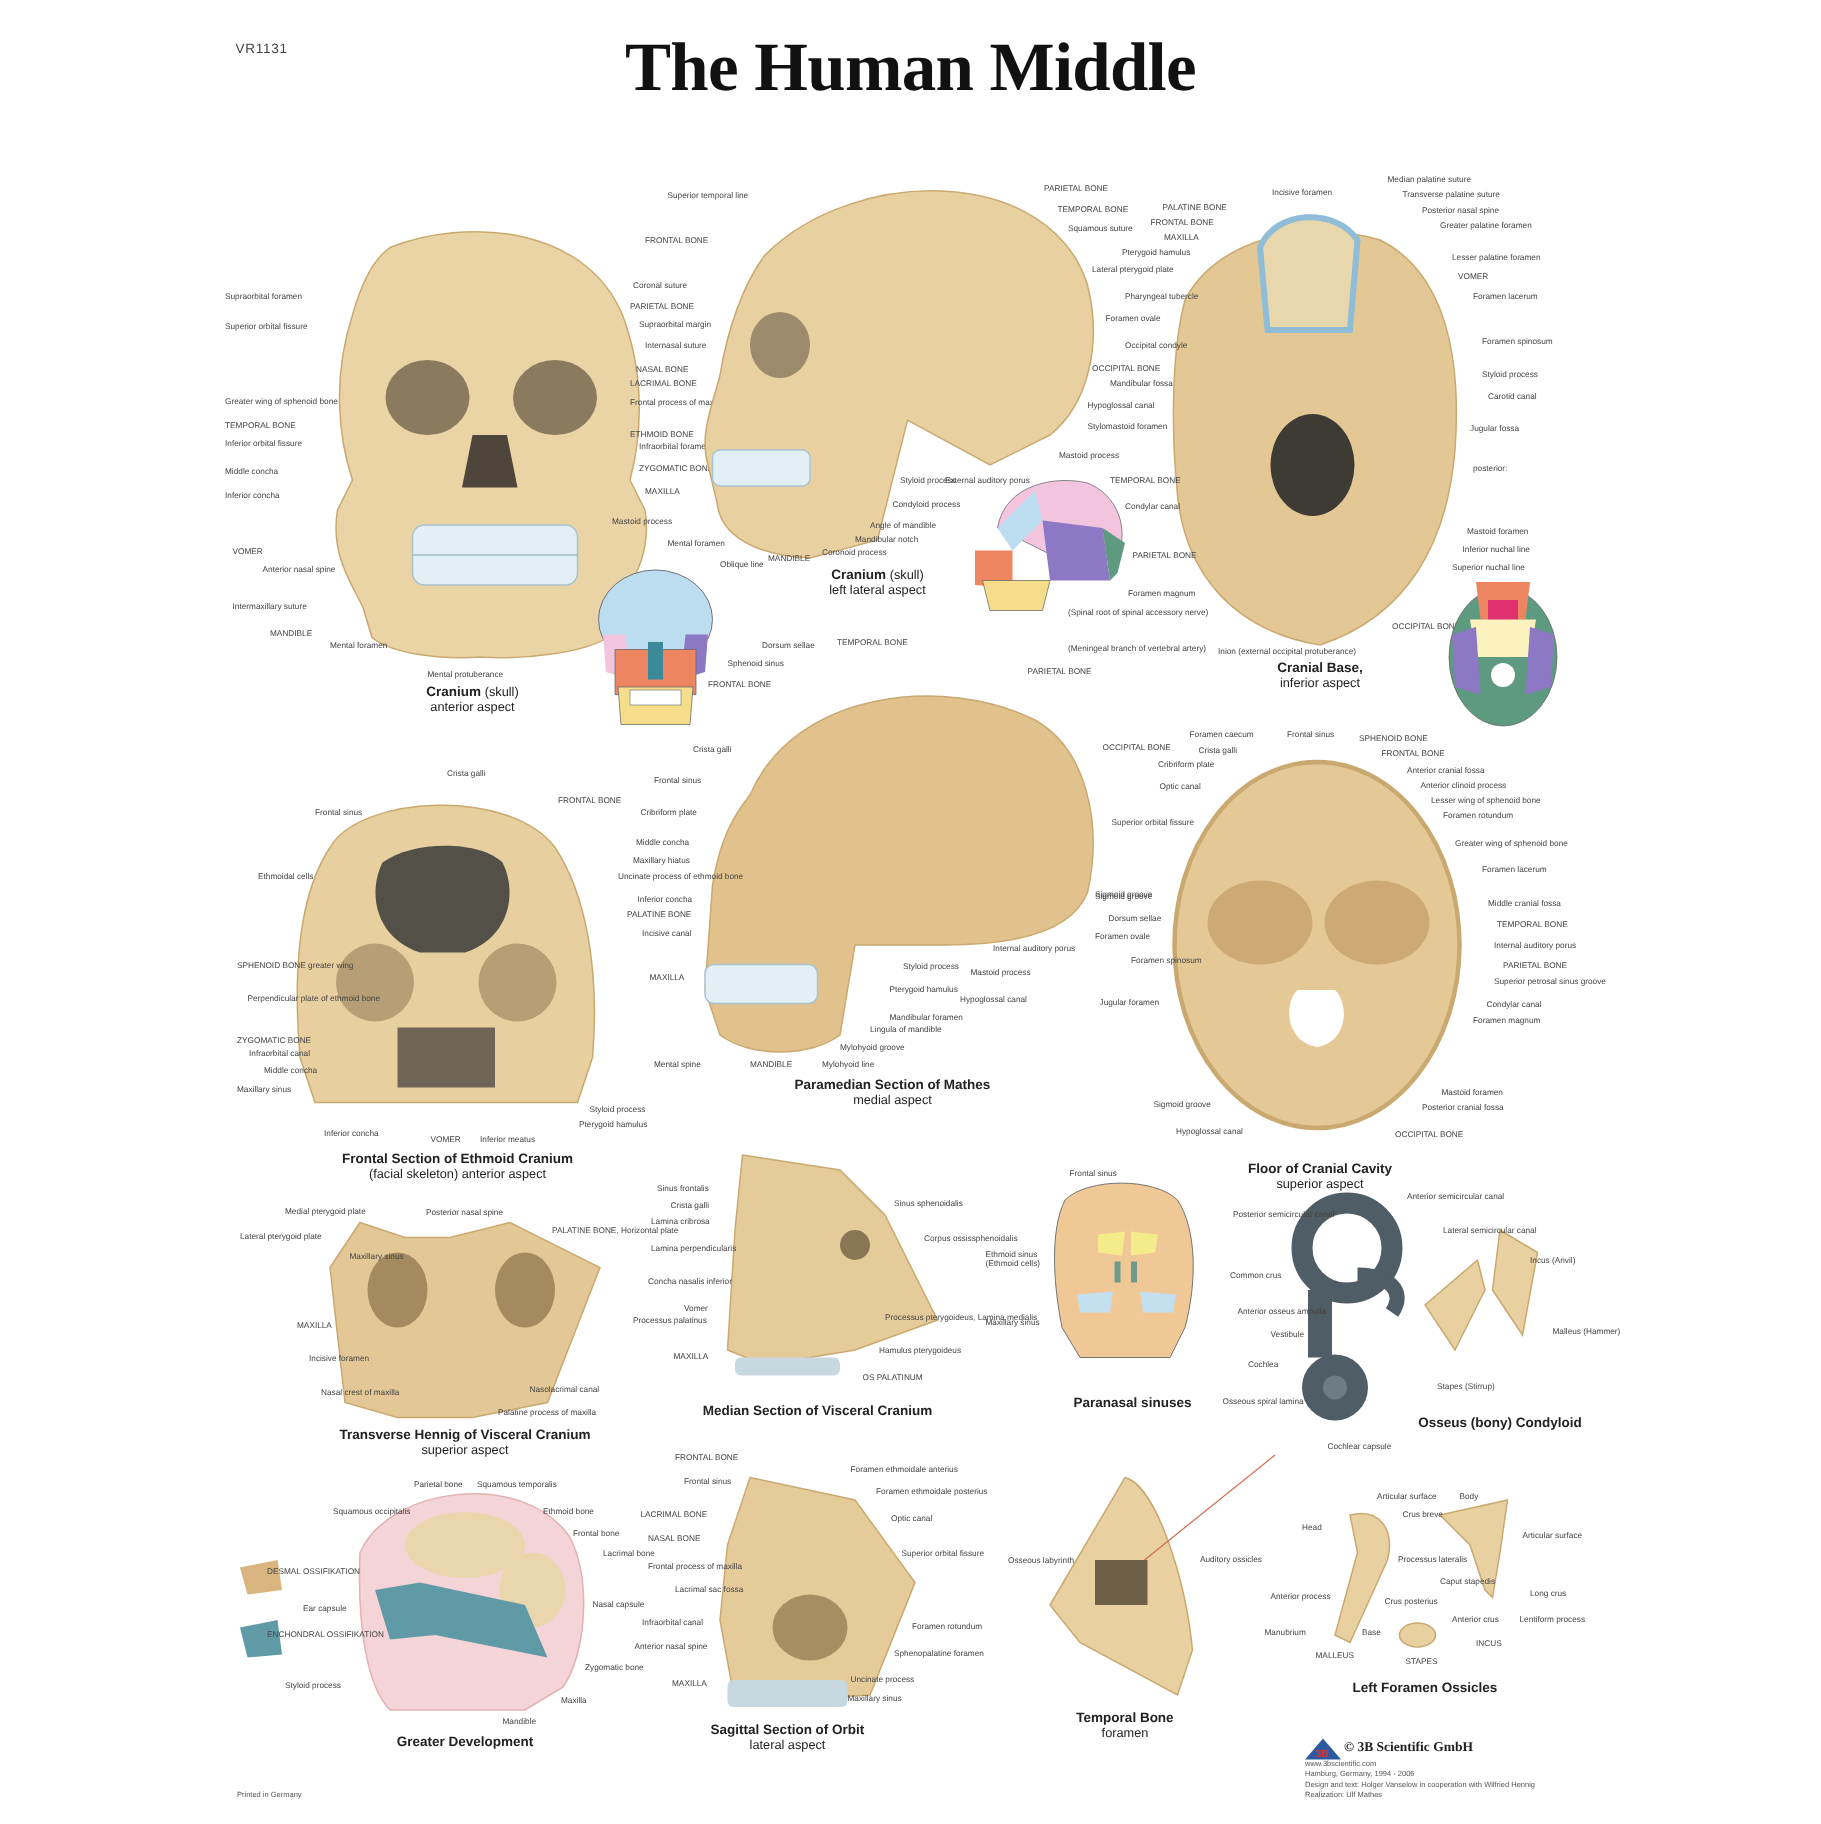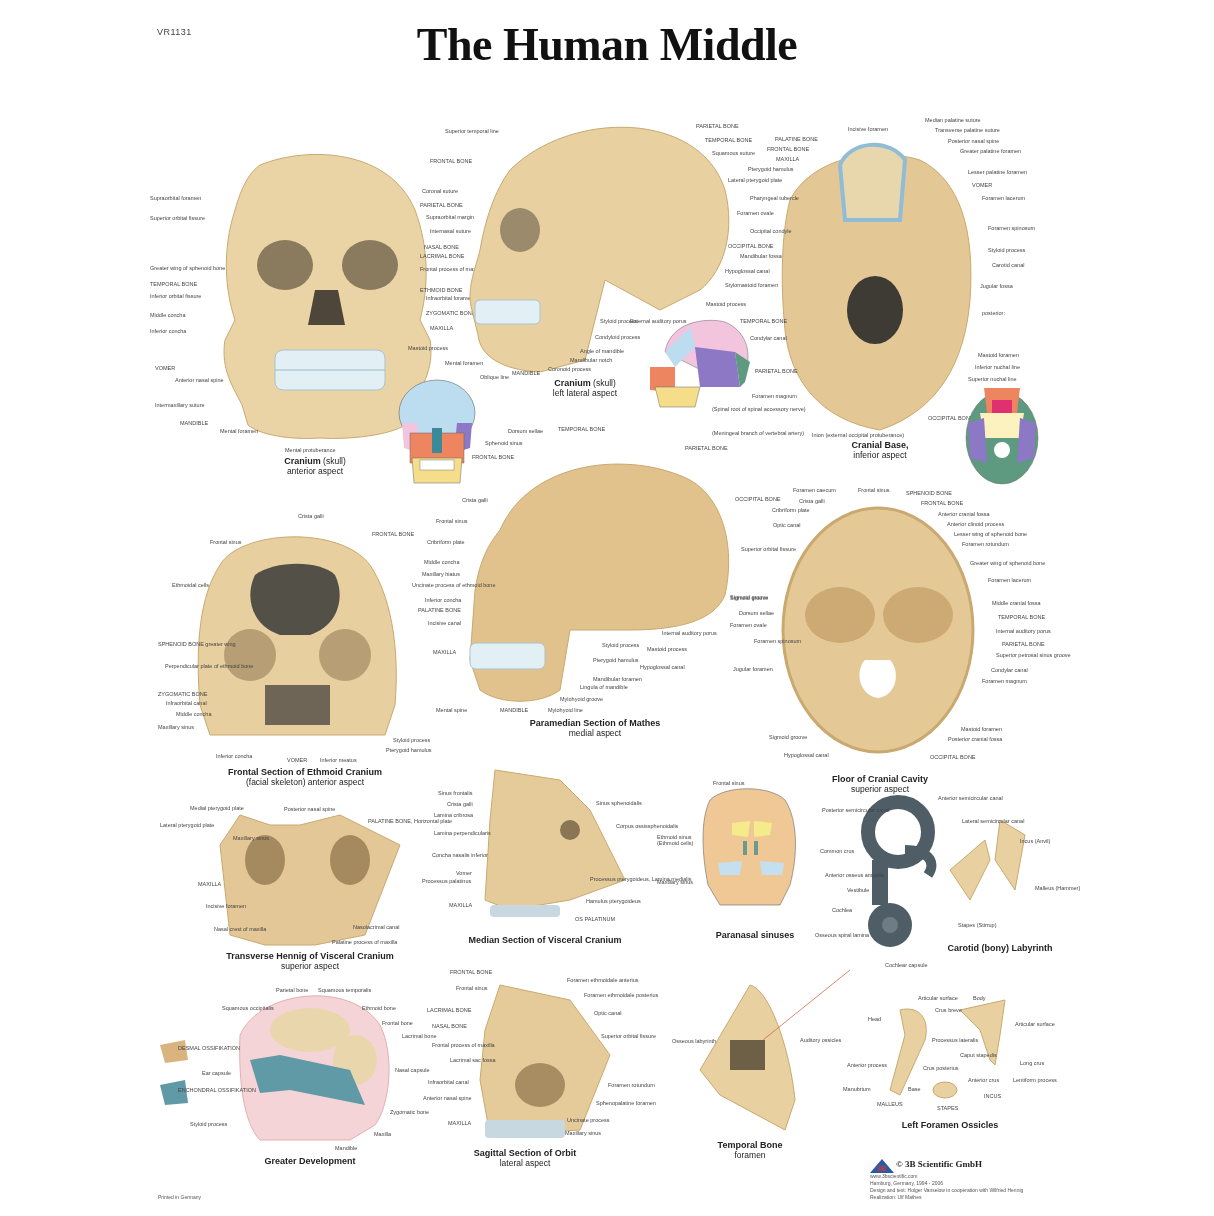--- a/index.html
+++ b/index.html
@@ -360,21 +360,21 @@
   <div class="lbl" style="left:10px;top:68px;">Common crus</div>
   <div class="lbl" style="left:15px;top:92px;">Anterior osseus ampulla</div>
   <div class="lbl" style="left:37px;top:107px;">Vestibule</div>
   <div class="lbl" style="left:22px;top:127px;">Cochlea</div>
   <div class="lbl" style="left:5px;top:152px;">Osseous spiral lamina</div>
   <div class="lbl" style="left:75px;top:182px;">Cochlear capsule</div>
   <div class="lbl" style="left:210px;top:58px;">Incus (Anvil)</div>
   <div class="lbl" style="left:225px;top:105px;">Malleus (Hammer)</div>
   <div class="lbl" style="left:148px;top:142px;">Stapes (Stirrup)</div>
   <div class="cap" style="left:120px;top:163px;width:140px;">
-    <span class="t">Carotid (bony) Labyrinth</span>
+    <span class="t">Osseus (bony) Condyloid</span>
   </div>
 </div>
 
 <div class="panel" style="left:150px;top:975px;width:290px;height:200px;">
   <svg width="290" height="200">
     <path d="M90 60 C110 15 200 5 230 50 C245 80 240 130 225 150 L200 165 L110 165 C95 150 88 110 90 60 Z" fill="#f4d4d6" stroke="#e4b0b0"></path>
     <ellipse cx="160" cy="55" rx="40" ry="22" fill="#ead6ad"></ellipse>
     <ellipse cx="205" cy="85" rx="22" ry="25" fill="#ead6ad"></ellipse>
     <path d="M100 85 L130 80 L200 95 L215 130 L140 115 L110 118 Z" fill="#5f9aa6"></path>
     <path d="M10 70 L35 65 L38 85 L15 88 Z" fill="#d9b47e"></path>

